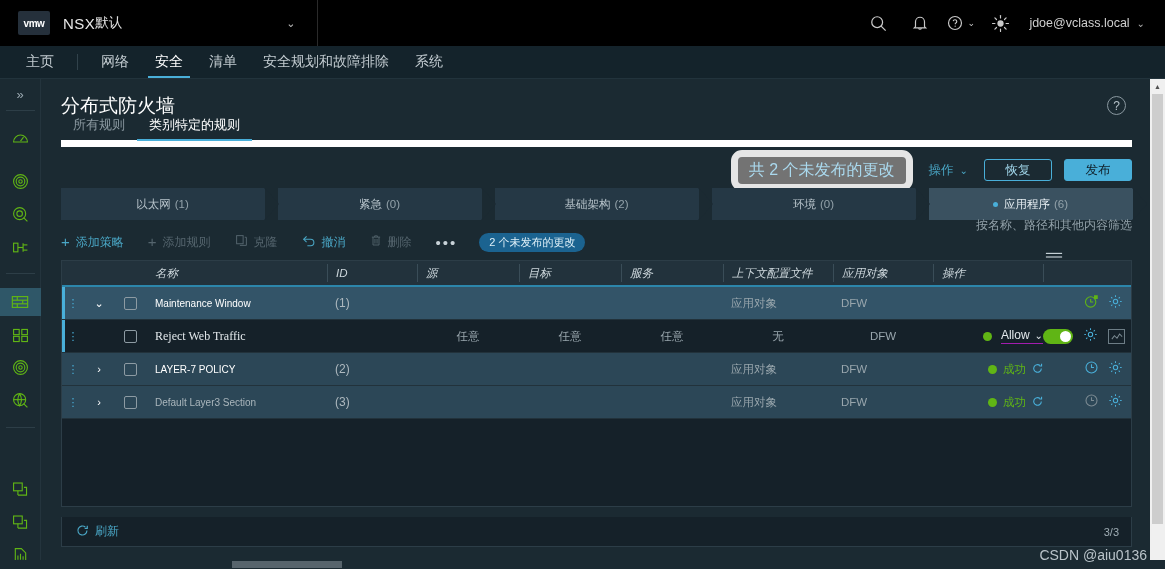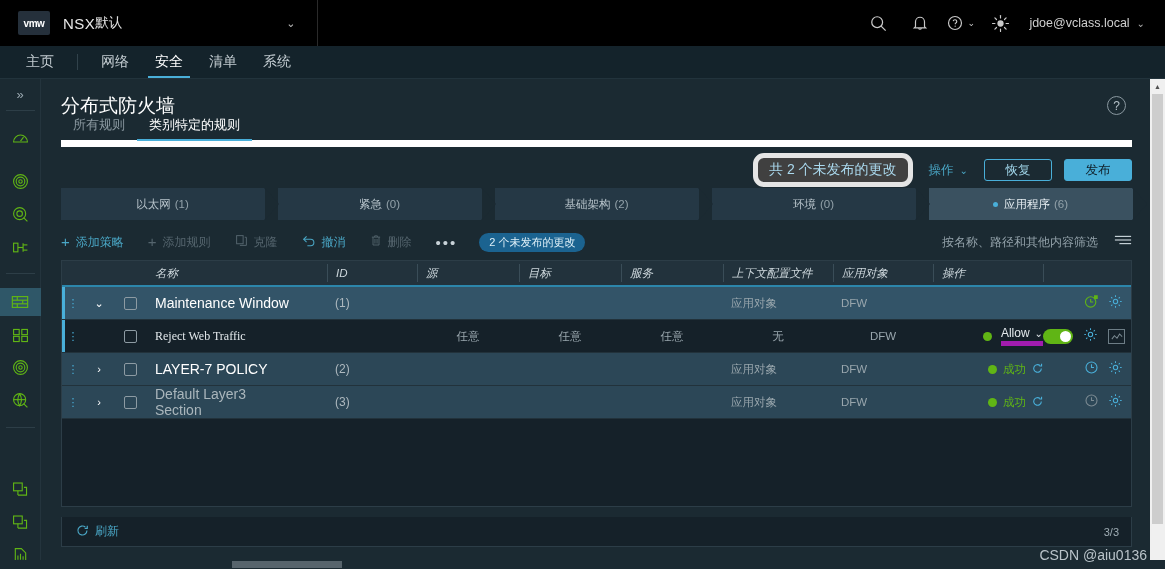--- a/index.html
+++ b/index.html
@@ -121,23 +121,23 @@
     content: ''; position: absolute; bottom: -1px; left: 0; right: 0;
     height: 2px; background: #49afd9;
   }
 
   
   .actionbar {
     position: absolute; top: 76px; right: 18px; height: 30px;
     display: flex; align-items: center; gap: 12px;
   }
   .chip-pub {
-    background: #404040; color: #aad9ee;
-    border-radius: 11px; padding: 3px 11px; font-size: 14px;
-    border: 5px solid #e5e5e5;
+    background: #737373; color: #aad9ee;
+    border-radius: 11px; padding: 3px 11px; font-size: 16px;
+    border: 7px solid #e5e5e5;
   }
   .btn-link {
     color: #4aa7c6; font-size: 12.5px; display: flex; align-items: center; gap: 6px;
     padding: 0 4px;
   }
   .btn-outline {
     border: 1px solid #49afd9; color: #9fd4e8; background: transparent;
     border-radius: 3px; height: 22px; min-width: 68px;
     font-size: 12.5px; display: flex; align-items: center; justify-content: center;
     font-family: inherit;
@@ -194,21 +194,21 @@
     display: flex; align-items: center; gap: 6px;
     color: #4aa7c6; font-size: 12px; margin-right: 24px;
   }
   .tb-item.disabled { color: #55656e; }
   .tb-dots { color: #c8d2d8; letter-spacing: 2px; font-size: 15px; margin-right: 22px; }
   .tb-chip {
     background: #1b6390; color: #dff0f8; border-radius: 10px;
     padding: 2px 10px; font-size: 11px;
   }
   .tb-right {
-    margin-left: auto; display: flex; align-items: center; gap: 16px;
+    margin-left: auto; display: flex; align-items: center; gap: 16px; flex-direction: column;
   }
   .tb-filter-text { color: #93a2aa; font-size: 12px; }
 
   
   .table-wrap {
     position: absolute; top: 181px; left: 20px; right: 18px; bottom: 50px;
     border: 1px solid #2c3d47;
     background: #152129;
     overflow: hidden;
   }
@@ -256,37 +256,37 @@
   }
   .cell.center { justify-content: center; padding-left: 0; }
   .grip { color: #7d8e98; font-size: 11px; line-height: 4px; letter-spacing: 0; }
   .grip.blue { color: #49afd9; }
   .chev { color: #cfd8dd; font-size: 11px; }
   .chev.white { color: #ffffff; }
   .chkbox {
     width: 13px; height: 13px; border: 1px solid #8d9ba3;
     border-radius: 2px; background: transparent;
   }
-  .name-policy { color: #ffffff; font-size: 14px; }
+  .name-policy { color: #ffffff; font-size: 10px; }
   .name-policy.dim { color: #aab6bc; }
   .name-rule { color: #e3e9ec; font-size: 12px; font-family: Liberation Serif, serif; }
   .muted { color: #aeb9bf; }
   .dimtext { color: #99a6ad; font-size: 11.5px; }
 
   .statdot {
     width: 9px; height: 9px; border-radius: 50%; background: #60b515;
     display: inline-block;
   }
   .status-ok { color: #60b515; font-size: 11.5px; margin-left: 6px; }
   .refresh-sm { color: #49afd9; font-size: 11px; margin-left: 6px; }
 
   .sel-action {
     display: flex; align-items: center; gap: 5px;
     color: #e3e9ec; font-size: 12px;
-    border-bottom: 5px solid #a21caf; padding-bottom: 1px;
+    border-bottom: 1px solid #a21caf; padding-bottom: 1px;
   }
   .toggle {
     width: 30px; height: 15px; border-radius: 8px; background: #60b515;
     position: relative;
   }
   .toggle .knob {
     position: absolute; right: 2px; top: 2px;
     width: 11px; height: 11px; border-radius: 50%; background: #ffffff;
   }
   .ic-blue { color: #49afd9; }
@@ -404,20 +404,23 @@
   <div class="nav-item">
     <span>网络</span>
   </div>
   <div class="nav-item active">
     <span>安全</span>
   </div>
   <div class="nav-item">
     <span>清单</span>
   </div>
   <div class="nav-item">
+    <span>安全规划和故障排除</span>
+  </div>
+  <div class="nav-item">
     <span>系统</span>
   </div>
 </div>
 
 <div class="content-topline"></div>
 
 <div class="sidebar">
   <div class="sb-collapse">
     <span>»</span>
   </div>

